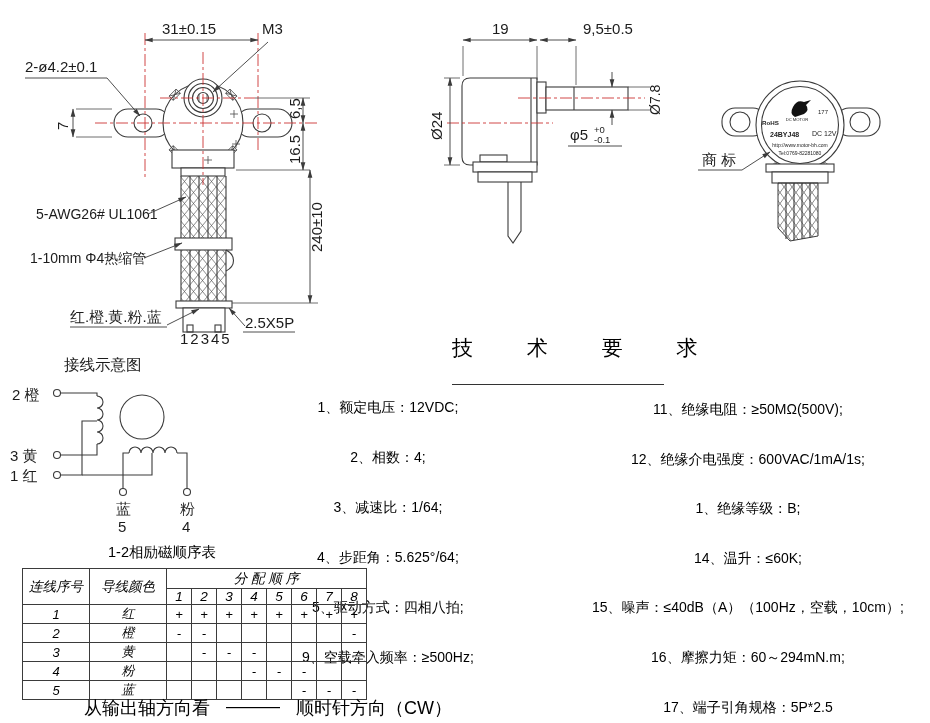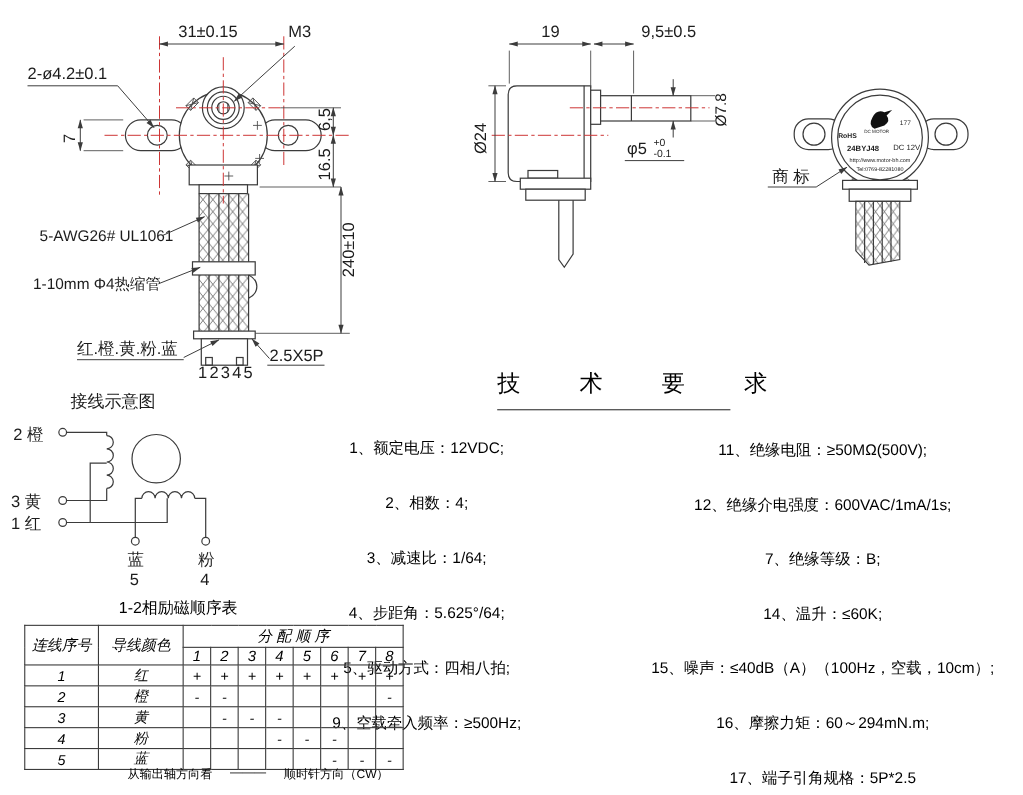--- a/index.html
+++ b/index.html
@@ -8,32 +8,32 @@
   svg{position:absolute;left:0;top:0;}
   svg text{font-family:"Liberation Sans",sans-serif;fill:#1c1c1c;}
   .t15{font-size:15px}.t14{font-size:14px}
   .outl{fill:#fff;stroke:#3b3b3b;stroke-width:1.1}
   .outn{fill:none;stroke:#3b3b3b;stroke-width:1.1}
   .thin{fill:none;stroke:#4a4a4a;stroke-width:0.8}
   .cl{fill:none;stroke:#cc3333;stroke-width:0.9;stroke-dasharray:12 3 3 3}
   .dim{fill:none;stroke:#3b3b3b;stroke-width:0.9}
   .tech-title{position:absolute;left:452px;top:334px;width:212px;font-size:21px;
               letter-spacing:24px;white-space:nowrap;border-bottom:1.6px solid #333;
-              padding-bottom:10px;}
+              padding-bottom:22px;}
   .tech-col{position:absolute;font-size:14px;white-space:pre;}
   .tech-col div{height:18px;line-height:18px;text-align:center;}
   .tech-col.right div{height:17.6px;line-height:17.6px;}
   .seq-caption{position:absolute;left:108px;top:543px;font-size:14.5px;}
   table.seq{position:absolute;left:22px;top:568px;border-collapse:collapse;font-style:italic;}
   table.seq td,table.seq th{border:1.2px solid #3b3b3b;text-align:center;
       font-weight:normal;font-size:13.5px;padding:0;}
   table.seq .w1{width:66px}.w2{width:76px}.ws{width:24px}
   table.seq .hr1{height:20px}.hr2{height:16px}
   table.seq tbody td{height:17.5px;font-size:13px;}
-  .seq-footer{position:absolute;left:84px;top:696px;font-size:11px;display:flex;gap:16px;white-space:nowrap;margin-left:32px;}
+  .seq-footer{position:absolute;left:84px;top:696px;font-size:18px;display:flex;gap:16px;white-space:nowrap;}
 </style>
 </head>
 <body>
 
 <div class="stage">
 
 <svg width="930" height="723" viewBox="0 0 930 723">
   <defs>
     <marker id="ar" viewBox="0 0 10 10" refX="9.5" refY="5" markerWidth="11" markerHeight="9" orient="auto-start-reverse">
       <path d="M0,2.1 L10,5 L0,7.9 z" fill="#3b3b3b"></path>
@@ -288,21 +288,21 @@
     <div>4、步距角：5.625°/64;</div>
     <div>5、驱动方式：四相八拍;</div>
     <div>9、空载牵入频率：≥500Hz;</div>
     
     
     
   </div>
   <div class="tech-col right" style="left:592px;top:369px;">
     <div>11、绝缘电阻：≥50MΩ(500V);</div>
     <div>12、绝缘介电强度：600VAC/1mA/1s;</div>
-    <div>7、绝缘等级：B;</div>
+    <div>1、绝缘等级：B;</div>
     <div>14、温升：≤60K;</div>
     <div>15、噪声：≤40dB（A）（100Hz，空载，10cm）;</div>
     <div>16、摩擦力矩：60～294mN.m;</div>
     <div>17、端子引角规格：5P*2.5</div>
     
     
     
   </div>
 
   <div class="seq-caption">1-2相励磁顺序表</div>

